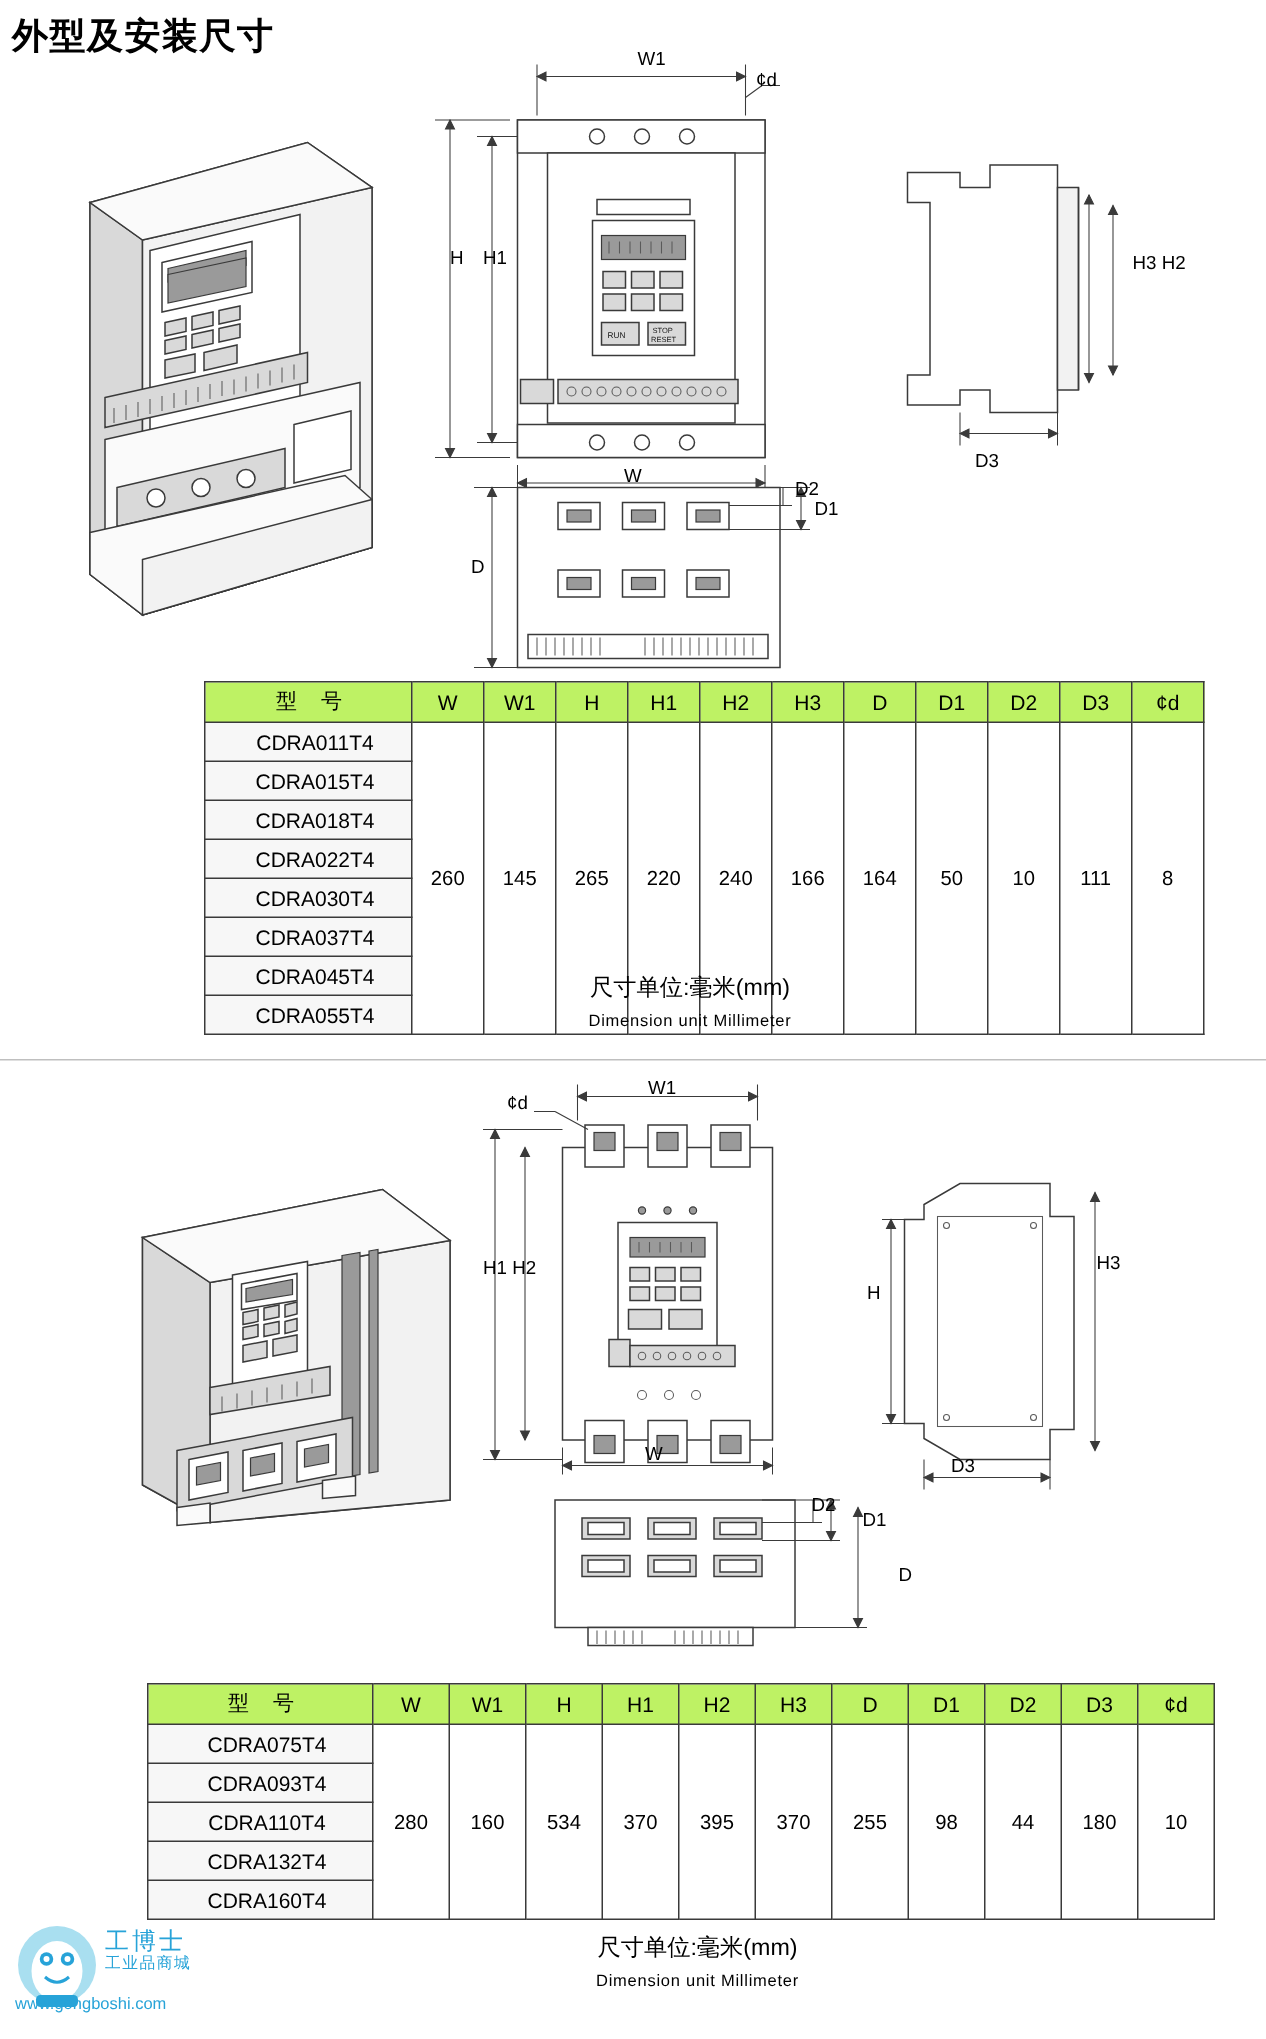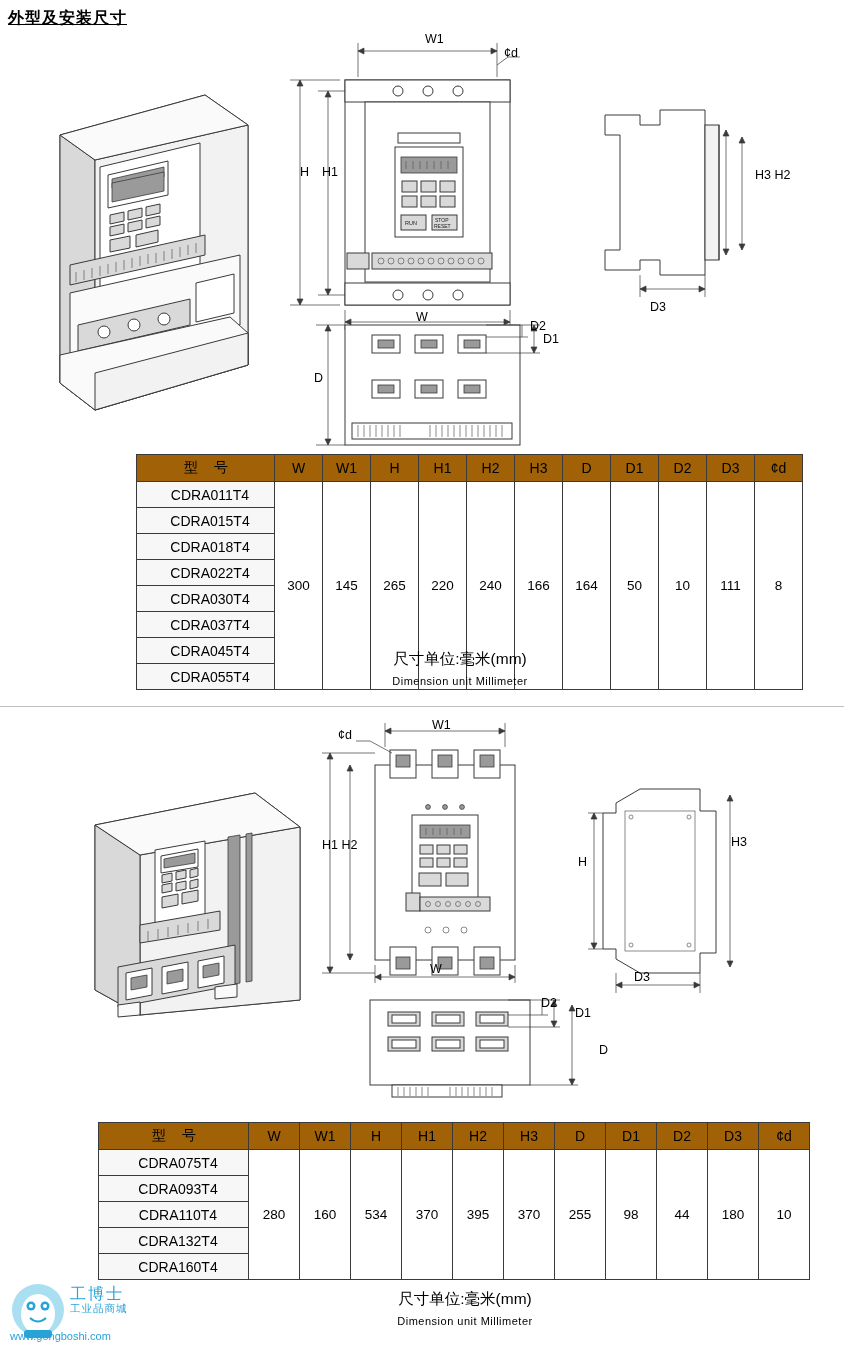--- a/index.html
+++ b/index.html
@@ -1,38 +1,38 @@
 <!DOCTYPE html>
 <html><head>
 <meta charset="utf-8">
 <style>
   html,body{margin:0;padding:0;background:#ffffff;}
   body{width:844px;height:1359px;position:relative;font-family:"Liberation Sans",sans-serif;color:#000;}
-  .page-title{position:absolute;left:8px;top:8px;font-size:16px;font-weight:bold;letter-spacing:1px;text-decoration:underline;}
+  .page-title{position:absolute;left:8px;top:8px;font-size:24px;font-weight:bold;letter-spacing:1px;}
   .divider{position:absolute;left:0;width:844px;height:1px;background:#bfbfbf;}
 
   
   svg{display:block;}
   .ln{stroke:#3a3a3a;stroke-width:1;fill:none;}
   .lnt{stroke:#5a5a5a;stroke-width:0.7;fill:none;}
   .dim{stroke:#3a3a3a;stroke-width:0.7;fill:none;}
   .fillg{fill:#f2f2f2;stroke:#3a3a3a;stroke-width:1;}
   .filld{fill:#d9d9d9;stroke:#3a3a3a;stroke-width:1;}
   .filldk{fill:#9a9a9a;stroke:#3a3a3a;stroke-width:0.8;}
   .filll{fill:#fafafa;stroke:#3a3a3a;stroke-width:1;}
   .fillw{fill:#ffffff;stroke:#3a3a3a;stroke-width:1;}
   text{font-family:"Liberation Sans",sans-serif;fill:#1a1a1a;}
 
   .lbl{position:absolute;font-size:12.5px;}
 
   
   table{border-collapse:collapse;}
   .dimtable{position:absolute;font-size:13.5px;}
   .dimtable td,.dimtable th{border:1px solid #3a3a3a;text-align:center;font-weight:normal;}
-  .dimtable thead th{background:#a16207;height:24px;font-size:14px;}
+  .dimtable thead th{background:#bef264;height:24px;font-size:14px;}
   .dimtable tbody td{height:23px;margin-top:48px;}
   .modelcell{background:#f7f7f7;text-align:left;padding-left:10px;font-size:14px;white-space:nowrap;}
   .hdr-model{letter-spacing:6px;padding-left:8px;}
   .unit{position:absolute;text-align:center;font-size:15.5px;line-height:22px;}
   .unit .en{font-size:11px;letter-spacing:0.5px;}
 
   
   .wm{position:absolute;left:8px;top:1280px;width:150px;height:72px;}
   .wm-txt{position:absolute;left:70px;top:1284px;font-size:16px;color:#27a3d8;letter-spacing:2px;}
   .wm-txt2{position:absolute;left:70px;top:1302px;font-size:10.5px;color:#27a3d8;letter-spacing:1px;}
@@ -305,21 +305,21 @@
         <th style="width: 45px;">D</th>
         <th style="width: 45px;">D1</th>
         <th style="width: 45px;">D2</th>
         <th style="width: 45px;">D3</th>
         <th style="width: 45px;">¢d</th>
       </tr>
     </thead>
   <tbody>
       <tr>
         <td class="modelcell">CDRA011T4</td>
-        <td rowspan="8">300</td>
+        <td rowspan="8">260</td>
         <td rowspan="8">145</td>
         <td rowspan="8">265</td>
         <td rowspan="8">220</td>
         <td rowspan="8">240</td>
         <td rowspan="8">166</td>
         <td rowspan="8">164</td>
         <td rowspan="8">50</td>
         <td rowspan="8">10</td>
         <td rowspan="8">111</td>
         <td rowspan="8">8</td>

